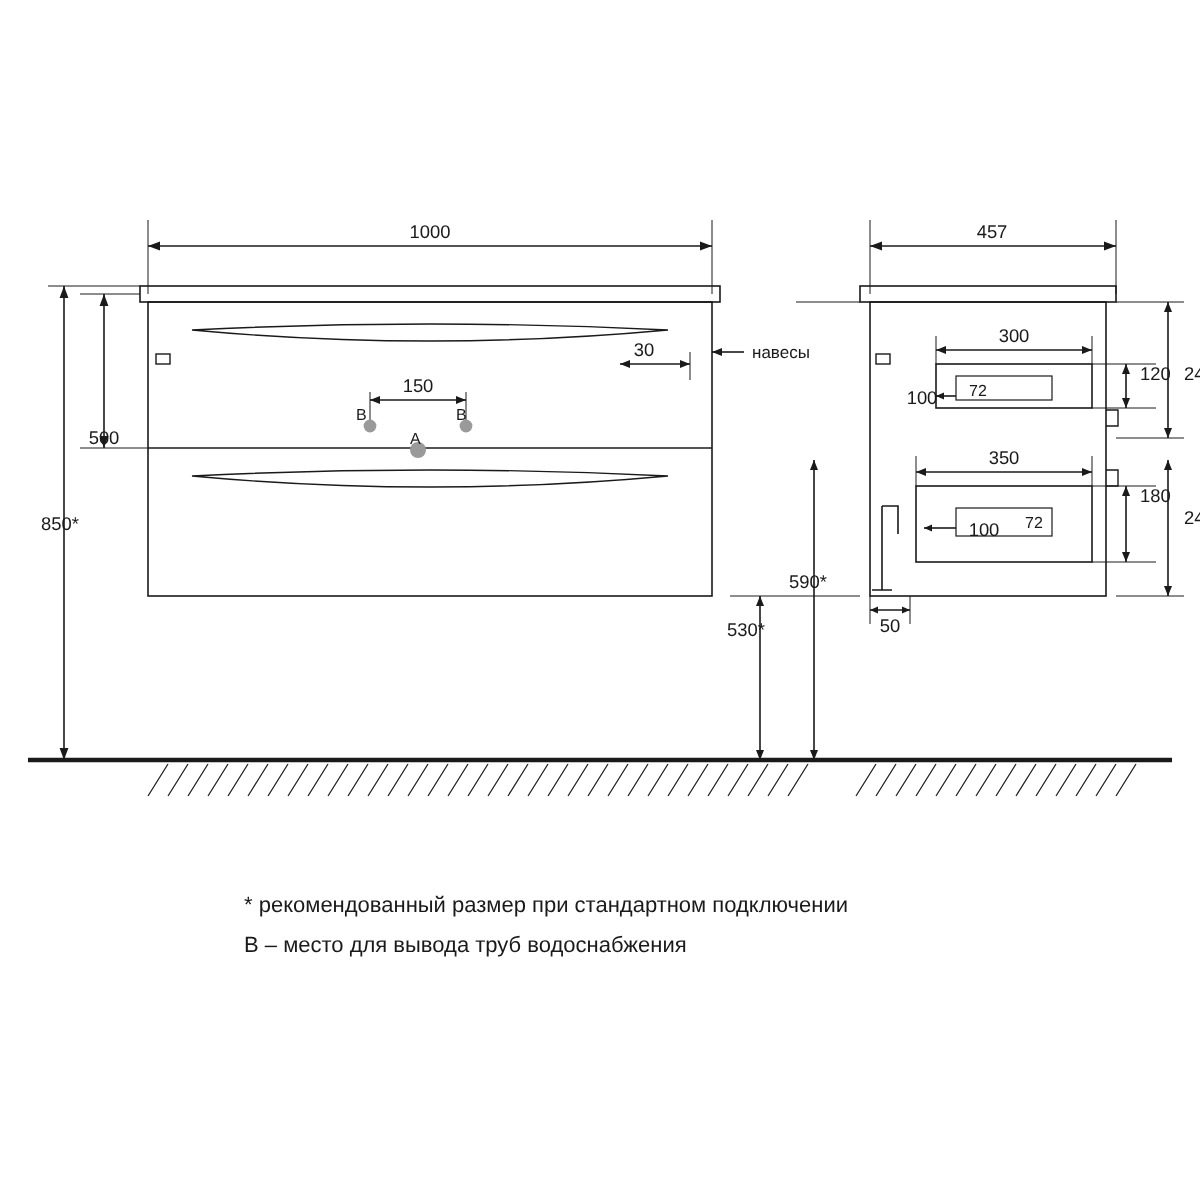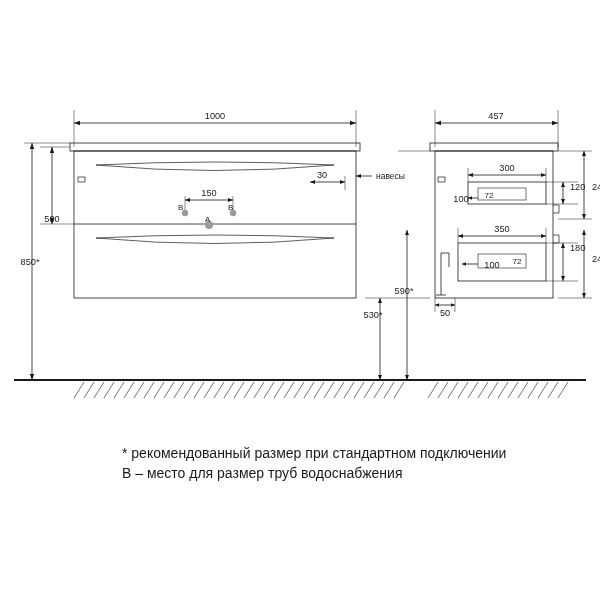--- a/index.html
+++ b/index.html
@@ -27,21 +27,21 @@
     width: 600px;
     height: 600px;
   }
   .legend {
     position: absolute;
     left: 122px;
     top: 443px;
     width: 400px;
   }
   .legend-line {
-    font-size: 14px;
+    font-size: 11px;
     line-height: 20px;
     color: #1a1a1a;
     white-space: nowrap;
   }
   text {
     font-family: "Liberation Sans", sans-serif;
     fill: #1a1a1a;
   }
   .dim-text { font-size: 9.2px; }
   .dim-text-sm { font-size: 8px; }
@@ -261,16 +261,16 @@
     <text class="dim-text" x="570" y="251">180</text>
     <text class="dim-text" x="592" y="262">245</text>
     <text class="dim-text" x="445" y="316" text-anchor="middle">50</text>
 
     <text class="dim-text" x="404" y="294" text-anchor="middle">590*</text>
     <text class="dim-text" x="373" y="318" text-anchor="middle">530*</text>
   </svg>
 
   <div class="legend">
     <div class="legend-line">* рекомендованный размер при стандартном подключении</div>
-    <div class="legend-line">В – место для размер труб водоснабжения</div>
+    <div class="legend-line">В – место для вывода труб водоснабжения</div>
   </div>
 
 </div>
 
 </body></html>

